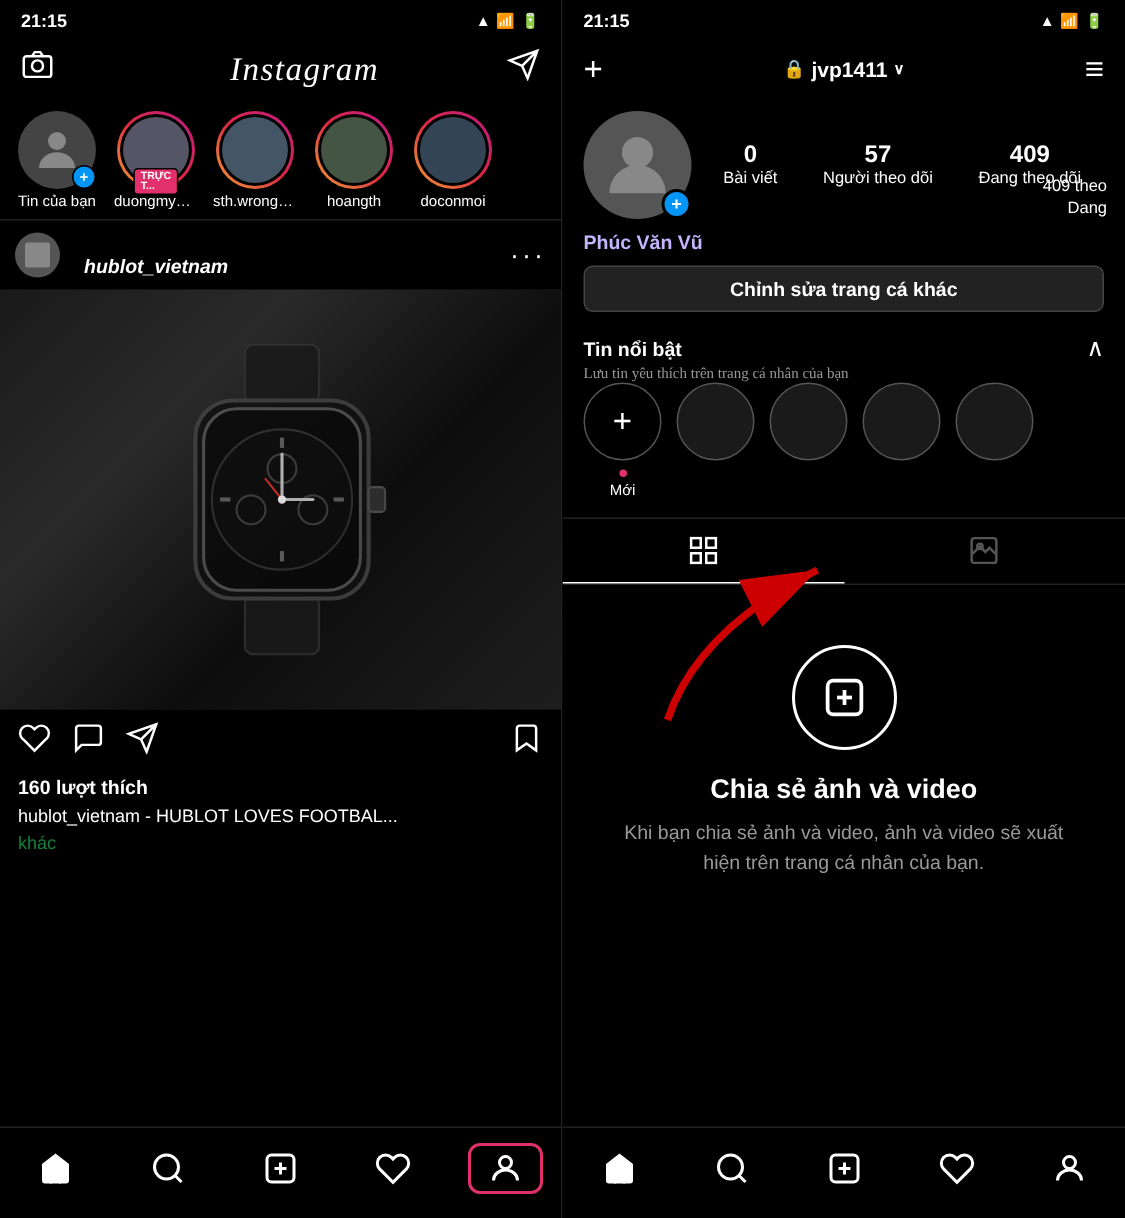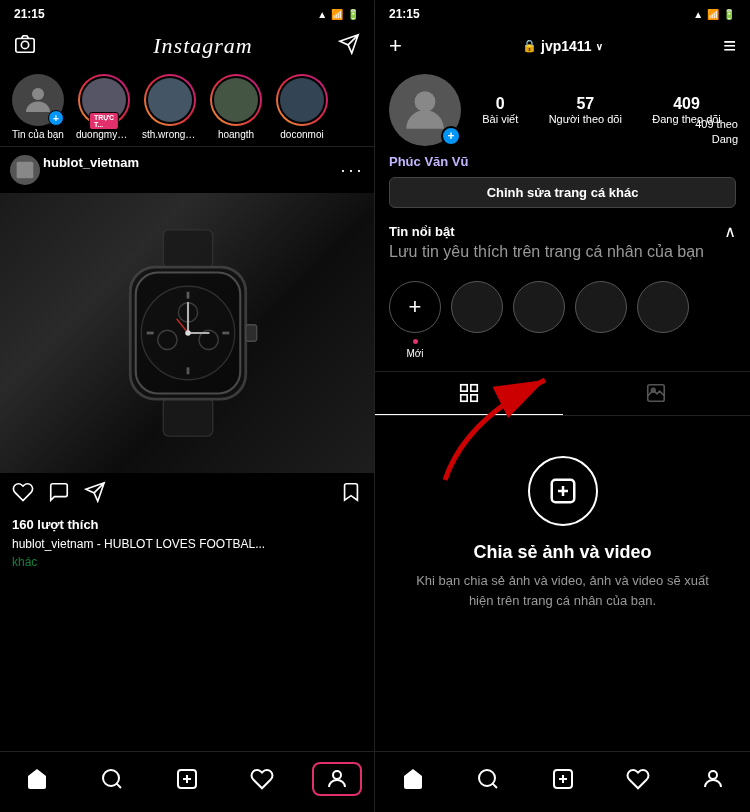--- a/index.html
+++ b/index.html
@@ -155,22 +155,23 @@
 
     
     .post-header {
       display: flex;
       align-items: center;
       justify-content: space-between;
       padding: 8px 10px;
     }
     .post-user-info {
       display: flex;
-      align-items: flex-start;
-      gap: 3px;
+      align-items: flex-end;
+      gap: 16px;
+      font-style: italic;
     }
     .post-avatar {
       width: 30px;
       height: 30px;
       border-radius: 50%;
       background: #444;
     }
     .post-username {
       color: #fff;
       font-size: 13px;
@@ -384,22 +385,23 @@
       justify-content: space-between;
       margin-bottom: 2px;
     }
     .highlights-title {
       color: #fff;
       font-size: 13px;
       font-weight: 600;
     }
     .highlights-subtitle {
       color: #999;
-      font-size: 16px;
-      margin-bottom: 20px;
+      font-size: 10px;
+      margin-bottom: 0;
+      font-family: Liberation Serif, serif;
     }
     .highlights-row {
       display: flex;
       gap: 10px;
       padding-bottom: 8px;
     }
     .highlight-item {
       display: flex;
       flex-direction: column;
       align-items: center;

